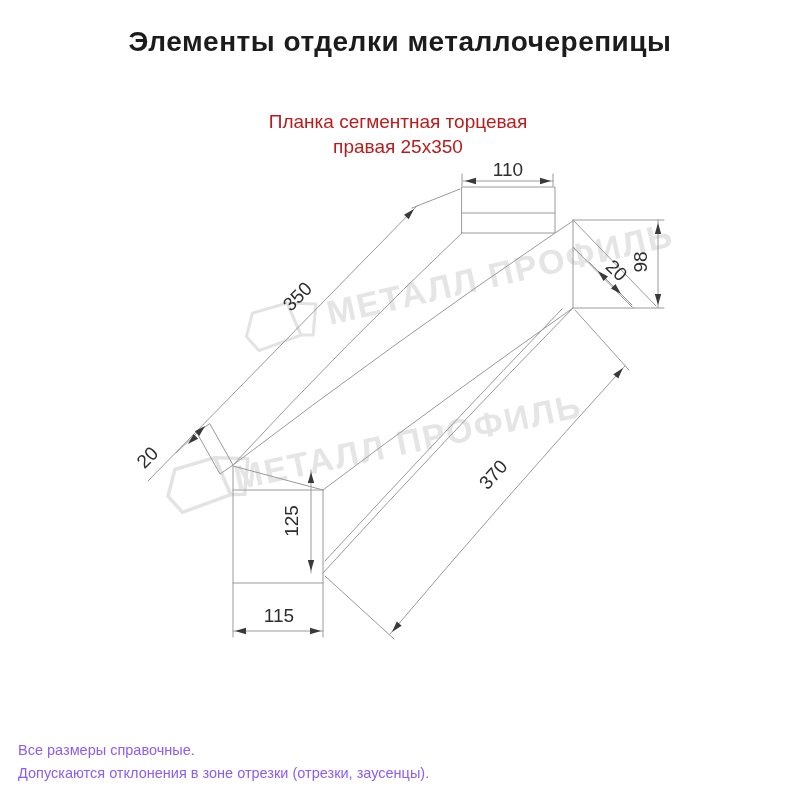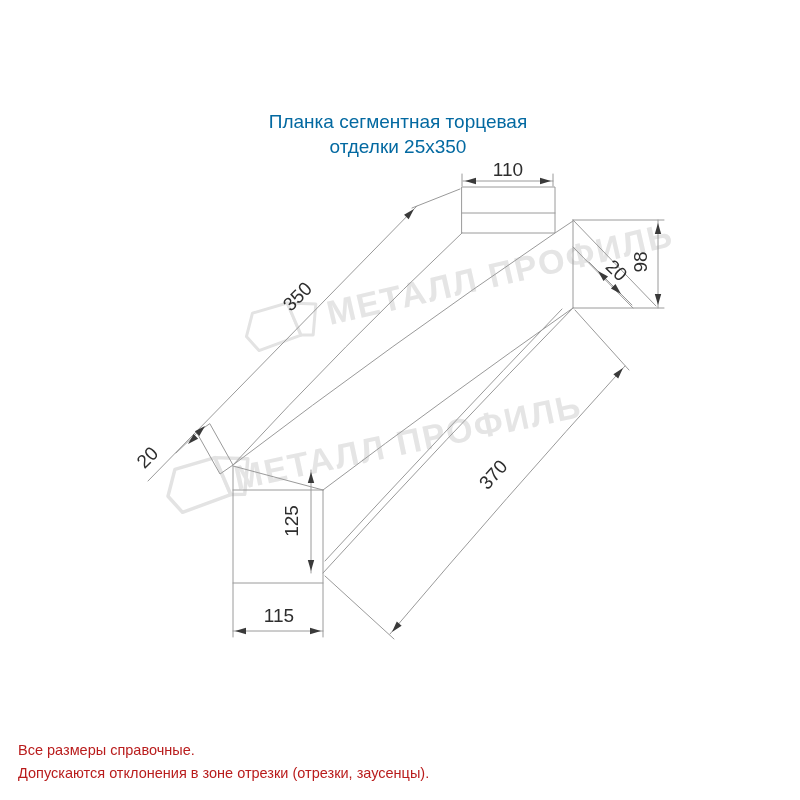--- a/index.html
+++ b/index.html
@@ -1,38 +1,39 @@
 <!DOCTYPE html>
 <html><head>
 <meta charset="utf-8">
 <style>
   html,body{margin:0;padding:0;background:#fff;}
   .page{position:relative;width:800px;height:800px;background:#ffffff;overflow:hidden;
         font-family:"Liberation Sans", sans-serif;}
   .title{position:absolute;top:26px;left:0;width:800px;text-align:center;
          font-size:28px;font-weight:bold;color:#1c1c1c;letter-spacing:0.5px;}
   .subtitle{position:absolute;top:109px;left:0;width:796px;text-align:center;
-            font-size:19px;line-height:25px;color:#0369a1;}
-  .footer{position:absolute;left:18px;top:739px;font-size:14.5px;line-height:23px;color:#b91c1c;}
+            font-size:19px;line-height:25px;color:#b91c1c;}
+  .footer{position:absolute;left:18px;top:739px;font-size:14.5px;line-height:23px;color:#8b5cf6;}
   svg text{font-family:"Liberation Sans", sans-serif;}
   .dim-txt{font-size:19px;fill:#2e2e2e;}
   .wm-txt{font-size:34px;font-weight:bold;fill:#e5e5e5;letter-spacing:2px;}
   .t-line{stroke:#9a9a9a;stroke-width:1;fill:none;stroke-linecap:round;}
   .wm-shape{stroke:#e3e3e3;stroke-width:3;fill:#ffffff;fill-opacity:0.55;stroke-linejoin:round;}
   .arrows path{fill:#3a3a3a;stroke:none;}
 </style>
 </head>
 <body>
 
 <div class="page">
 
+  <div class="title">Элементы отделки металлочерепицы</div>
 
   <div class="subtitle">
     <div>Планка сегментная торцевая</div>
-    <div>отделки 25х350</div>
+    <div>правая 25х350</div>
   </div>
 
   <svg width="800" height="800" viewBox="0 0 800 800" style="position:absolute;left:0;top:0;">
 
     <g>
       <g transform="translate(236,312) rotate(-10)">
         <path class="wm-shape" d="M6,26 L16,4 L52,0 L60,34 L16,42 Z"></path>
         <path class="wm-shape" d="M52,0 L80,6 L72,36 L60,34 Z"></path>
       </g>
       <text class="wm-txt" transform="translate(330,325) rotate(-13)">МЕТАЛЛ ПРОФИЛЬ</text>

